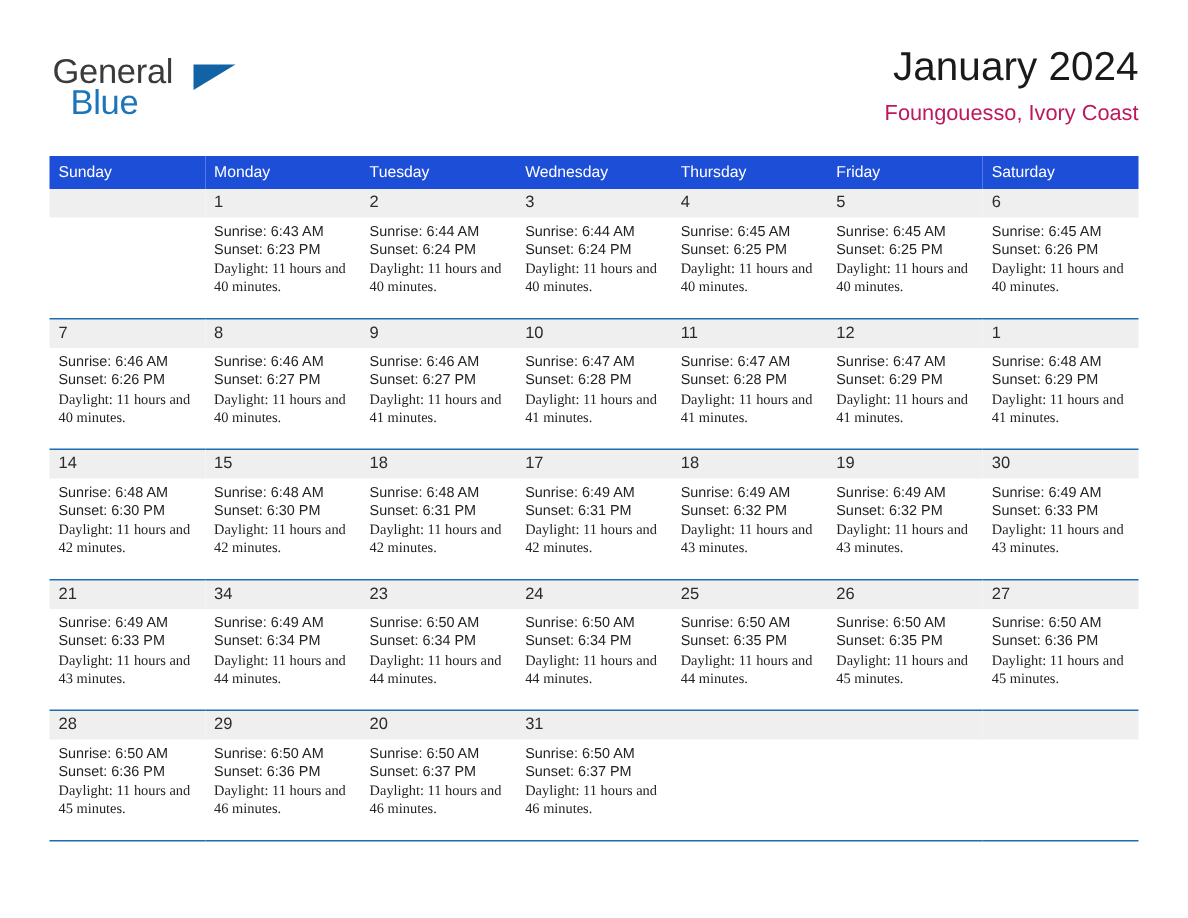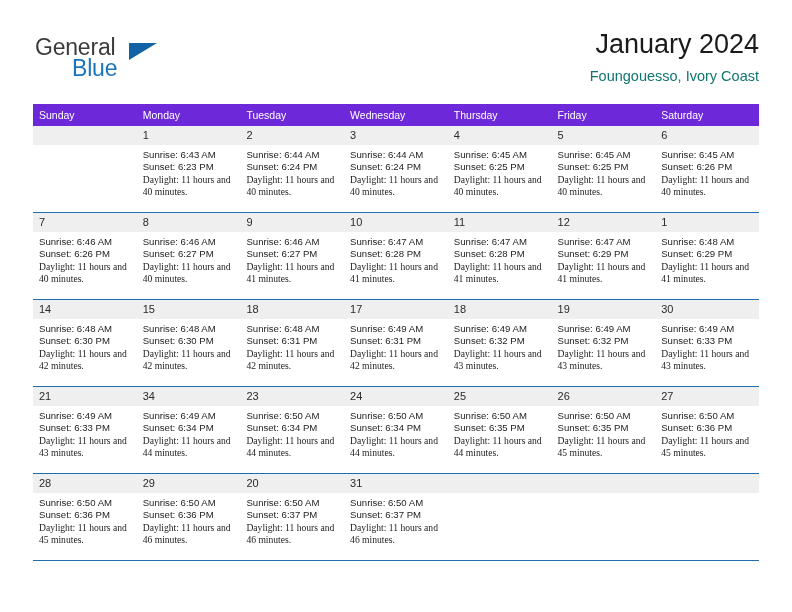--- a/index.html
+++ b/index.html
@@ -40,21 +40,21 @@
     position: absolute;
     left: 2px;
     top: 0px;
     font-size: 23px;
     color: #3b3b3b;
     letter-spacing: -0.2px;
     line-height: 26px;
   }
   .brand-blue {
     position: absolute;
-    left: 39px;
+    left: 14px;
     top: 21px;
     font-size: 23px;
     color: #1b75bb;
     letter-spacing: -0.2px;
     line-height: 26px;
   }
   .brand-triangle {
     position: absolute;
     left: 96px;
     top: 9px;
@@ -71,37 +71,37 @@
     text-align: right;
   }
   .cal-title {
     font-size: 27px;
     color: #1a1a1a;
     line-height: 32px;
     white-space: nowrap;
   }
   .cal-subtitle {
     font-size: 14.5px;
-    color: #0f766e;
+    color: #be185d;
     line-height: 20px;
     margin-top: 6px;
     white-space: nowrap;
   }
 
   
   .calendar {
     position: absolute;
     left: 33px;
     top: 104px;
     width: 726px;
     border-collapse: collapse;
     table-layout: fixed;
   }
   .calendar th {
-    background: #6d28d9;
+    background: #1d4ed8;
     color: #ffffff;
     font-size: 10.5px;
     font-weight: normal;
     text-align: left;
     padding: 5px 0 5px 6px;
     height: 12px;
     border: none;
   }
   .calendar td {
     vertical-align: top;

